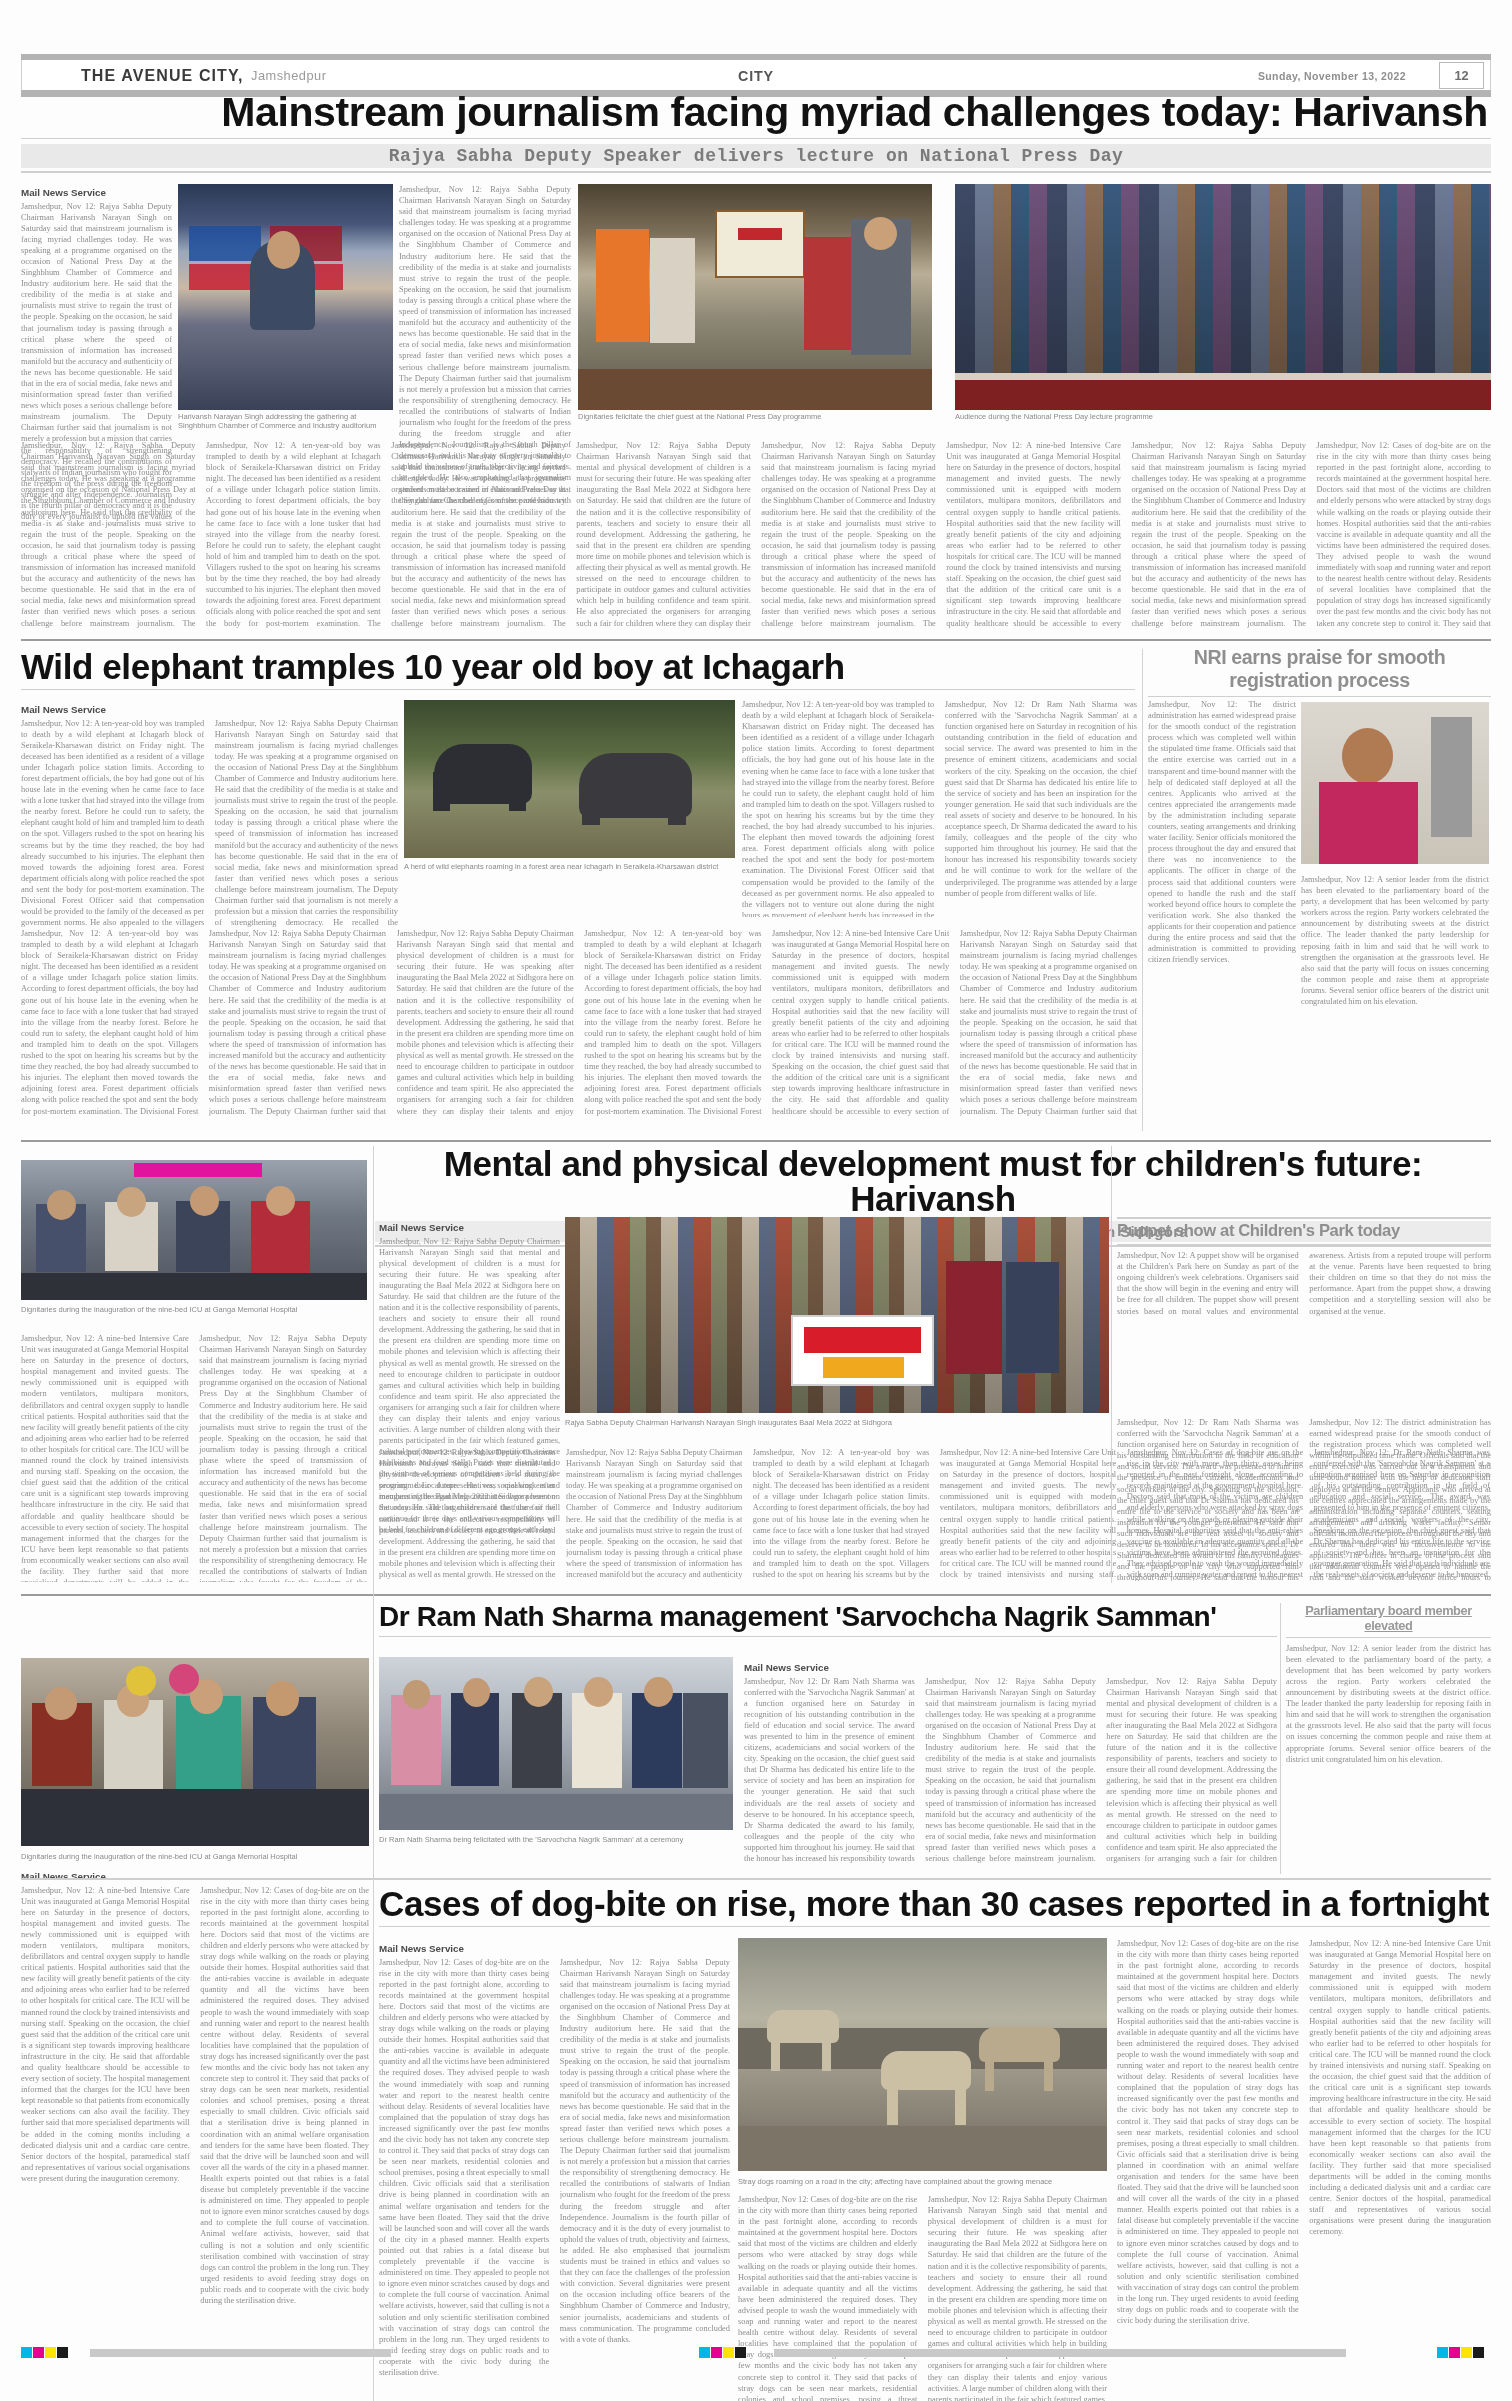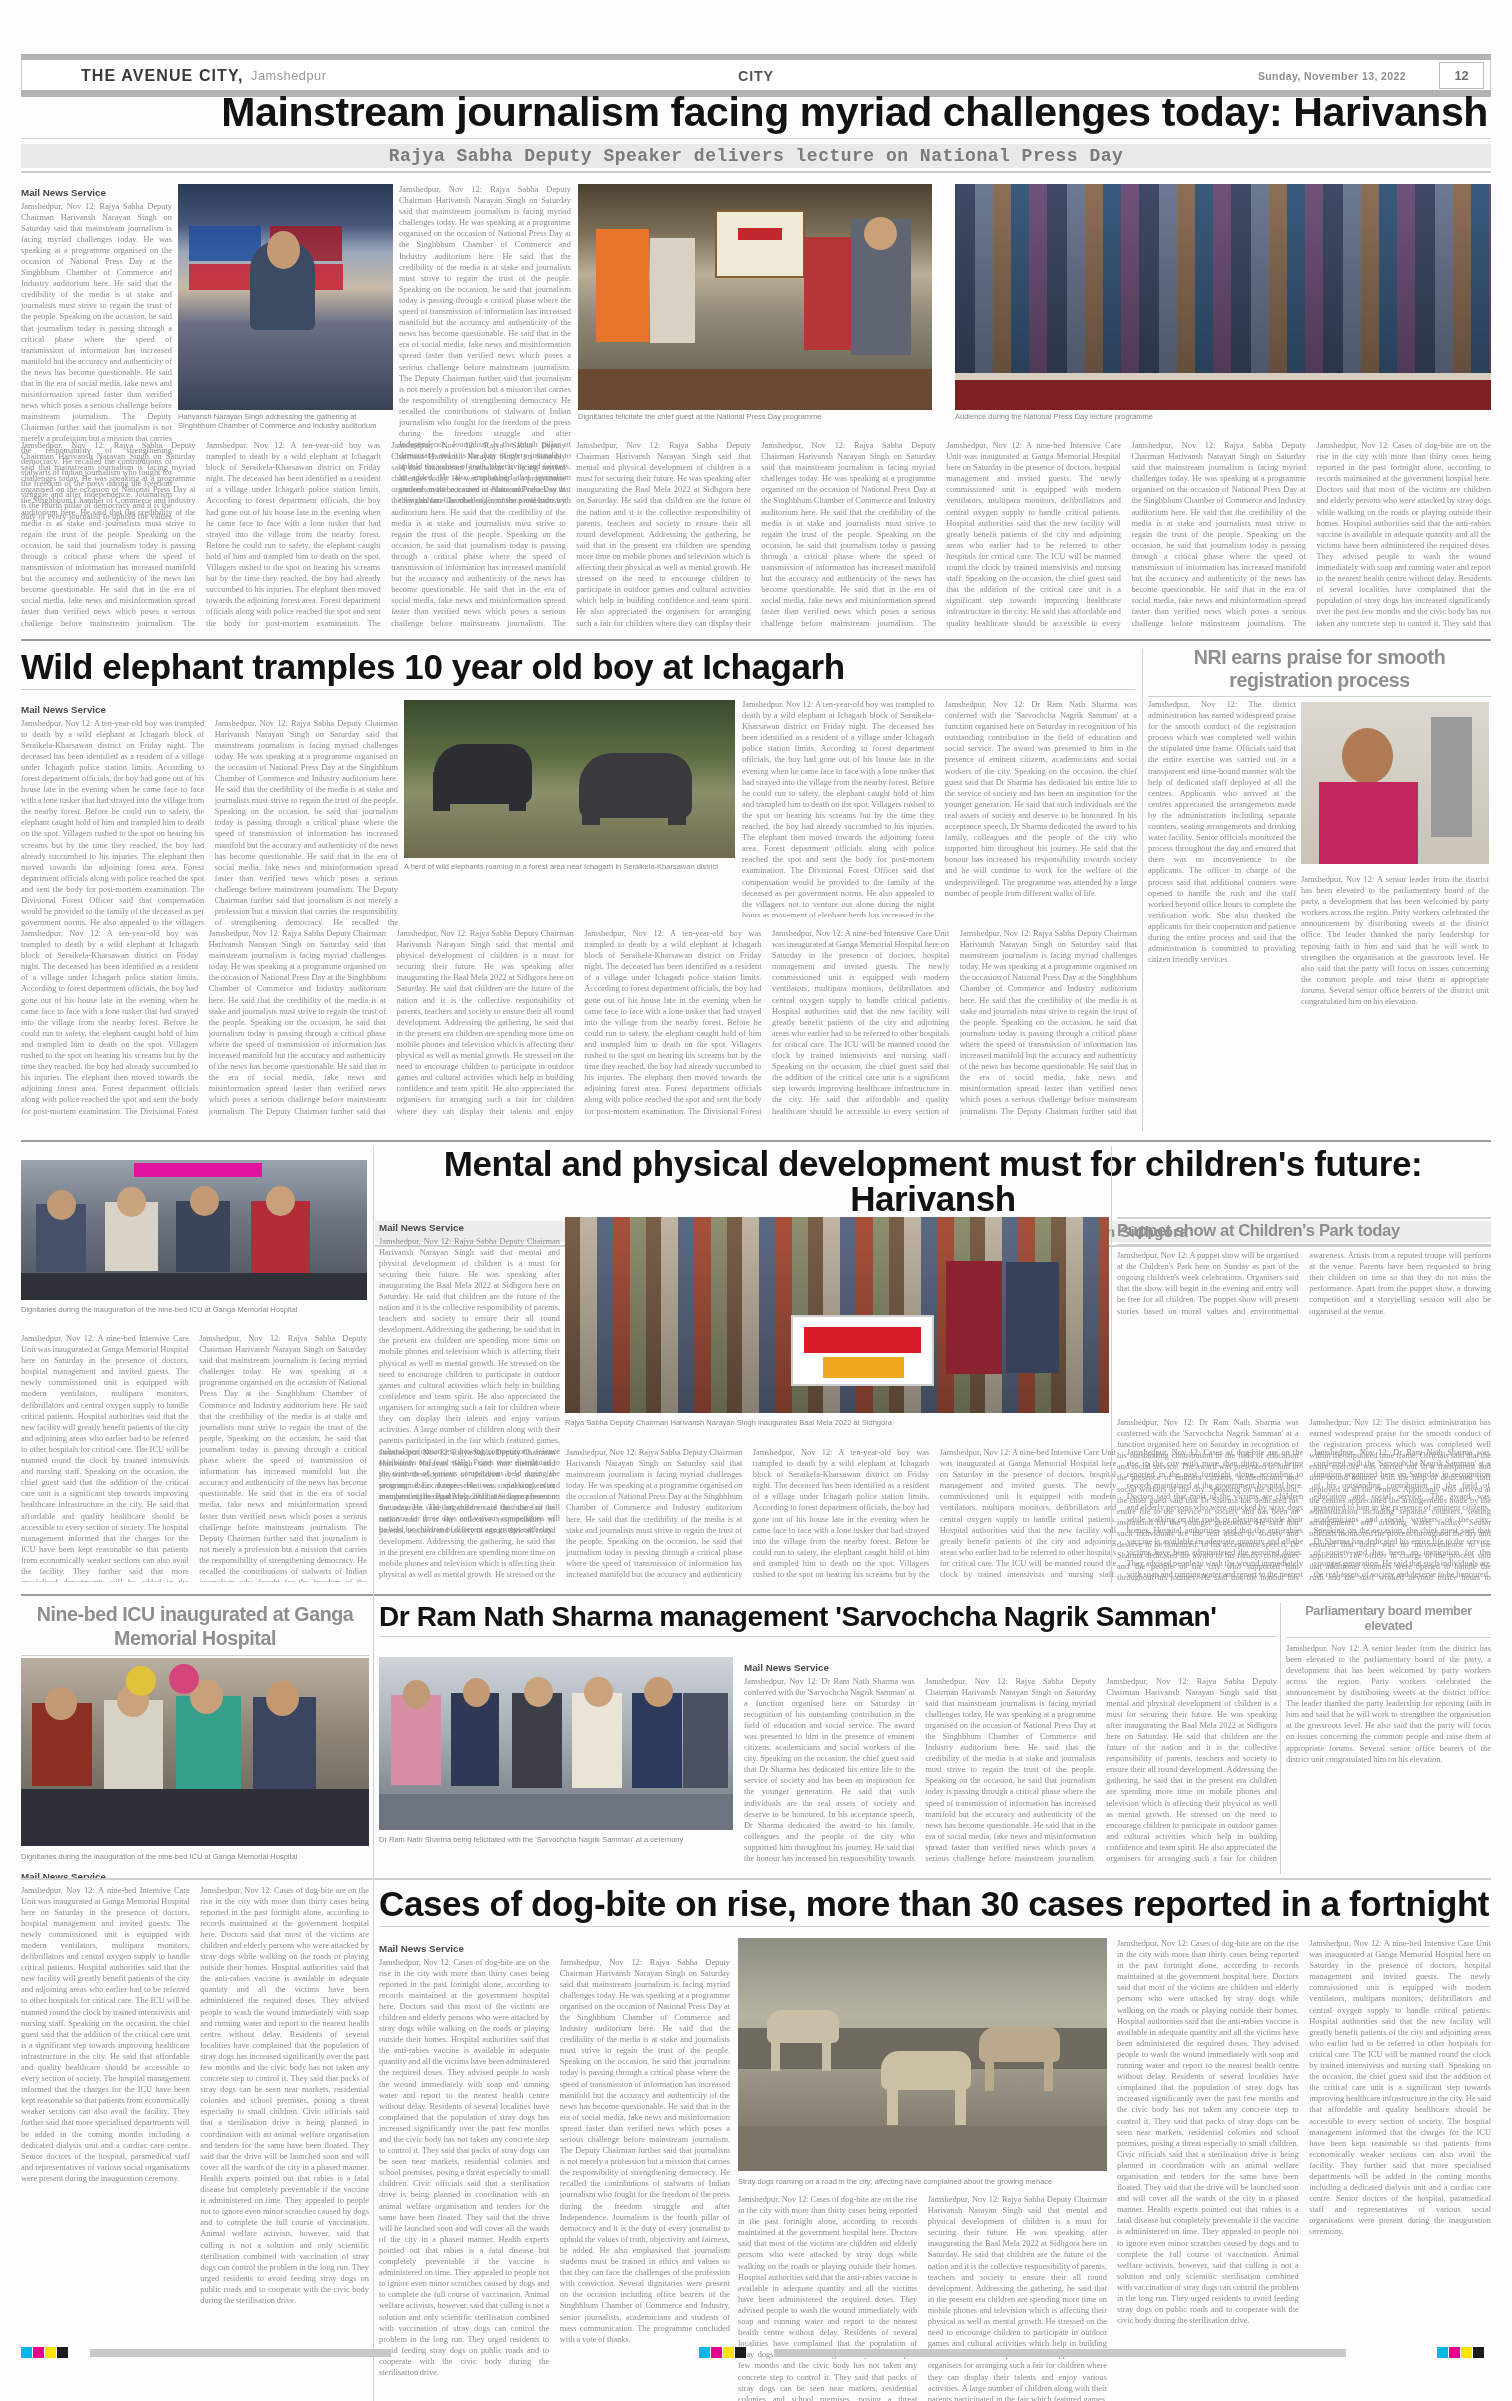--- a/index.html
+++ b/index.html
@@ -310,24 +310,20 @@
         <div class="col txt" style="height:134px;overflow:hidden;">Jamshedpur, Nov 12: Rajya Sabha Deputy Chairman Harivansh Narayan Singh on Saturday said that mainstream journalism is facing myriad challenges today. He was speaking at a programme organised on the occasion of National Press Day at the Singhbhum Chamber of Commerce and Industry auditorium here. He said that the credibility of the media is at stake and journalists must strive to regain the trust of the people. Speaking on the occasion, he said that journalism today is passing through a critical phase where the speed of transmission of information has increased manifold but the accuracy and authenticity of the news has become questionable. He said that in the era of social media, fake news and misinformation spread faster than verified news which poses a serious challenge before mainstream journalism. The Deputy Chairman further said that journalism is not merely a profession but a mission that carries the responsibility of strengthening democracy. He recalled the contributions of stalwarts of Indian journalism who fought for the freedom of the press during the freedom struggle and after Independence. Journalism is the fourth pillar of democracy and it is the duty of every journalist to uphold the values of truth, objectivity and fairness, he added. He also emphasised that journalism students must be trained in ethics and values so that they can face the challenges of the profession with conviction. Several dignitaries were present on the occasion including office bearers of the Singhbhum Chamber of Commerce and Industry, senior journalists, academicians and students of mass communication. The programme concluded with a vote of thanks.</div>
         <div class="col txt" style="height:134px;overflow:hidden;">Jamshedpur, Nov 12: A ten-year-old boy was trampled to death by a wild elephant at Ichagarh block of Seraikela-Kharsawan district on Friday night. The deceased has been identified as a resident of a village under Ichagarh police station limits. According to forest department officials, the boy had gone out of his house late in the evening when he came face to face with a lone tusker that had strayed into the village from the nearby forest. Before he could run to safety, the elephant caught hold of him and trampled him to death on the spot. Villagers rushed to the spot on hearing his screams but by the time they reached, the boy had already succumbed to his injuries. The elephant then moved towards the adjoining forest area. Forest department officials along with police reached the spot and sent the body for post-mortem examination. The Divisional Forest Officer said that compensation would be provided to the family of the deceased as per government norms. He also appealed to the villagers not to venture out alone during the night hours as movement of elephant herds has increased in the region in recent weeks. Forest officials said that a team has been deployed to track the movement of the elephant and drive it back into the deep forest. Several incidents of human-elephant conflict have been reported from the district over the past few months, leaving villagers living in fear.</div>
         <div class="col txt" style="height:134px;overflow:hidden;">Jamshedpur, Nov 12: A nine-bed Intensive Care Unit was inaugurated at Ganga Memorial Hospital here on Saturday in the presence of doctors, hospital management and invited guests. The newly commissioned unit is equipped with modern ventilators, multipara monitors, defibrillators and central oxygen supply to handle critical patients. Hospital authorities said that the new facility will greatly benefit patients of the city and adjoining areas who earlier had to be referred to other hospitals for critical care. The ICU will be manned round the clock by trained intensivists and nursing staff. Speaking on the occasion, the chief guest said that the addition of the critical care unit is a significant step towards improving healthcare infrastructure in the city. He said that affordable and quality healthcare should be accessible to every section of society. The hospital management informed that the charges for the ICU have been kept reasonable so that patients from economically weaker sections can also avail the facility. They further said that more specialised departments will be added in the coming months including a dedicated dialysis unit and a cardiac care centre. Senior doctors of the hospital, paramedical staff and representatives of various social organisations were present during the inauguration ceremony.</div>
         <div class="col txt" style="height:134px;overflow:hidden;">Jamshedpur, Nov 12: Cases of dog-bite are on the rise in the city with more than thirty cases being reported in the past fortnight alone, according to records maintained at the government hospital here. Doctors said that most of the victims are children and elderly persons who were attacked by stray dogs while walking on the roads or playing outside their homes. Hospital authorities said that the anti-rabies vaccine is available in adequate quantity and all the victims have been administered the required doses. They advised people to wash the wound immediately with soap and running water and report to the nearest health centre without delay. Residents of several localities have complained that the population of stray dogs has increased significantly over the past few months and the civic body has not taken any concrete step to control it. They said that packs of stray dogs can be seen near markets, residential colonies and school premises, posing a threat especially to small children. Civic officials said that a sterilisation drive is being planned in coordination with an animal welfare organisation and tenders for the same have been floated. They said that the drive will be launched soon and will cover all the wards of the city in a phased manner. Health experts pointed out that rabies is a fatal disease but completely preventable if the vaccine is administered on time. They appealed to people not to ignore even minor scratches caused by dogs and to complete the full course of vaccination. Animal welfare activists, however, said that culling is not a solution and only scientific sterilisation combined with vaccination of stray dogs can control the problem in the long run. They urged residents to avoid feeding stray dogs on public roads and to cooperate with the civic body during the sterilisation drive.</div>
         <div class="col txt" style="height:134px;overflow:hidden;">Jamshedpur, Nov 12: Dr Ram Nath Sharma was conferred with the 'Sarvochcha Nagrik Samman' at a function organised here on Saturday in recognition of his outstanding contribution in the field of education and social service. The award was presented to him in the presence of eminent citizens, academicians and social workers of the city. Speaking on the occasion, the chief guest said that Dr Sharma has dedicated his entire life to the service of society and has been an inspiration for the younger generation. He said that such individuals are the real assets of society and deserve to be honoured. In his acceptance speech, Dr Sharma dedicated the award to his family, colleagues and the people of the city who supported him throughout his journey. He said that the honour has increased his responsibility towards society and he will continue to work for the welfare of the underprivileged. The programme was attended by a large number of people from different walks of life.</div>
       </div>
     </div>
 
     <div style="position:absolute;left:0;top:1502px;width:1470px;height:2.3px;background:#9b9b9b;"></div>
 
-    <div style="position:absolute;left:0;top:1511px;width:348px;">
-      <div class="hl hl-sm" style="text-align:center;color:#8f8f8f;line-height:1.2;">Nine-bed ICU inaugurated at Ganga Memorial Hospital</div>
-      <div style="margin-top:4.5px;height:1.5px;background:#cfcfcf;"></div>
-    </div>
     <div style="position:absolute;left:0;top:1566px;width:348px;height:188px;" class="photo">
       <div style="position:absolute;inset:0;background:linear-gradient(180deg,#b9b0a2 0%,#8e8576 40%,#5a5750 100%);"></div>
       <div style="position:absolute;left:10.5px;top:45px;width:60px;height:83px;background:#8a2f24;"></div>
       <div style="position:absolute;left:24px;top:29px;width:32px;height:33px;background:#c49a74;border-radius:50%;"></div>
       <div style="position:absolute;left:83px;top:42px;width:59px;height:89px;background:#d7d2c6;"></div>
       <div style="position:absolute;left:96px;top:25.6px;width:32px;height:33px;background:#caa37d;border-radius:50%;"></div>
       <div style="position:absolute;left:155px;top:38px;width:65px;height:93px;background:#34a08a;"></div>
       <div style="position:absolute;left:169px;top:21px;width:33px;height:35px;background:#c9a07a;border-radius:50%;"></div>
       <div style="position:absolute;left:232px;top:39px;width:63px;height:92px;background:#3c4560;"></div>
       <div style="position:absolute;left:245px;top:22.6px;width:33px;height:35px;background:#c5996f;border-radius:50%;"></div>
@@ -367,21 +363,21 @@
     <div style="position:absolute;left:723px;top:1565px;width:533px;">
       <div class="byline">Mail News Service</div>
       <div class="colgrid">
         <div class="col txt" style="height:190px;overflow:hidden;">Jamshedpur, Nov 12: Dr Ram Nath Sharma was conferred with the 'Sarvochcha Nagrik Samman' at a function organised here on Saturday in recognition of his outstanding contribution in the field of education and social service. The award was presented to him in the presence of eminent citizens, academicians and social workers of the city. Speaking on the occasion, the chief guest said that Dr Sharma has dedicated his entire life to the service of society and has been an inspiration for the younger generation. He said that such individuals are the real assets of society and deserve to be honoured. In his acceptance speech, Dr Sharma dedicated the award to his family, colleagues and the people of the city who supported him throughout his journey. He said that the honour has increased his responsibility towards society and he will continue to work for the welfare of the underprivileged. The programme was attended by a large number of people from different walks of life.</div>
         <div class="col txt" style="height:190px;overflow:hidden;">Jamshedpur, Nov 12: Rajya Sabha Deputy Chairman Harivansh Narayan Singh on Saturday said that mainstream journalism is facing myriad challenges today. He was speaking at a programme organised on the occasion of National Press Day at the Singhbhum Chamber of Commerce and Industry auditorium here. He said that the credibility of the media is at stake and journalists must strive to regain the trust of the people. Speaking on the occasion, he said that journalism today is passing through a critical phase where the speed of transmission of information has increased manifold but the accuracy and authenticity of the news has become questionable. He said that in the era of social media, fake news and misinformation spread faster than verified news which poses a serious challenge before mainstream journalism. The Deputy Chairman further said that journalism is not merely a profession but a mission that carries the responsibility of strengthening democracy. He recalled the contributions of stalwarts of Indian journalism who fought for the freedom of the press during the freedom struggle and after Independence. Journalism is the fourth pillar of democracy and it is the duty of every journalist to uphold the values of truth, objectivity and fairness, he added. He also emphasised that journalism students must be trained in ethics and values so that they can face the challenges of the profession with conviction. Several dignitaries were present on the occasion including office bearers of the Singhbhum Chamber of Commerce and Industry, senior journalists, academicians and students of mass communication. The programme concluded with a vote of thanks.</div>
         <div class="col txt" style="height:190px;overflow:hidden;">Jamshedpur, Nov 12: Rajya Sabha Deputy Chairman Harivansh Narayan Singh said that mental and physical development of children is a must for securing their future. He was speaking after inaugurating the Baal Mela 2022 at Sidhgora here on Saturday. He said that children are the future of the nation and it is the collective responsibility of parents, teachers and society to ensure their all round development. Addressing the gathering, he said that in the present era children are spending more time on mobile phones and television which is affecting their physical as well as mental growth. He stressed on the need to encourage children to participate in outdoor games and cultural activities which help in building confidence and team spirit. He also appreciated the organisers for arranging such a fair for children where they can display their talents and enjoy various activities. A large number of children along with their parents participated in the fair which featured games, cultural performances, drawing competitions, science exhibitions and food stalls. Prizes were distributed to the winners of various competitions held during the programme. Local representatives, social workers and members of the organising committee were present on the occasion. The organisers said that the fair will continue for three days and various competitions will be held for children of different age groups each day.</div>
       </div>
     </div>
 
     <div style="position:absolute;left:1265px;top:1511px;width:205px;">
-      <div class="hl" style="font-size:12.8px;text-align:center;color:#9a9a9a;line-height:1.2;">Parliamentary board member elevated</div>
+      <div class="hl" style="font-size:12.8px;text-align:center;color:#9a9a9a;line-height:1.2;text-decoration:underline;">Parliamentary board member elevated</div>
       <div style="margin-top:3px;height:1.5px;background:#cfcfcf;"></div>
       <div class="txt" style="height:392px;overflow:hidden;margin-top:4.5px;">Jamshedpur, Nov 12: A senior leader from the district has been elevated to the parliamentary board of the party, a development that has been welcomed by party workers across the region. Party workers celebrated the announcement by distributing sweets at the district office. The leader thanked the party leadership for reposing faith in him and said that he will work to strengthen the organisation at the grassroots level. He also said that the party will focus on issues concerning the common people and raise them at appropriate forums. Several senior office bearers of the district unit congratulated him on his elevation.</div>
     </div>
 
     <div style="position:absolute;left:0;top:1786px;width:1470px;height:1.5px;background:#cfcfcf;"></div>
 
     <div style="position:absolute;left:358px;top:1794px;width:1111px;">
       <div class="hl hl-lg">Cases of dog-bite on rise, more than 30 cases reported in a fortnight</div>
       <div style="margin-top:4.5px;height:1.5px;background:#cfcfcf;"></div>
     </div>

